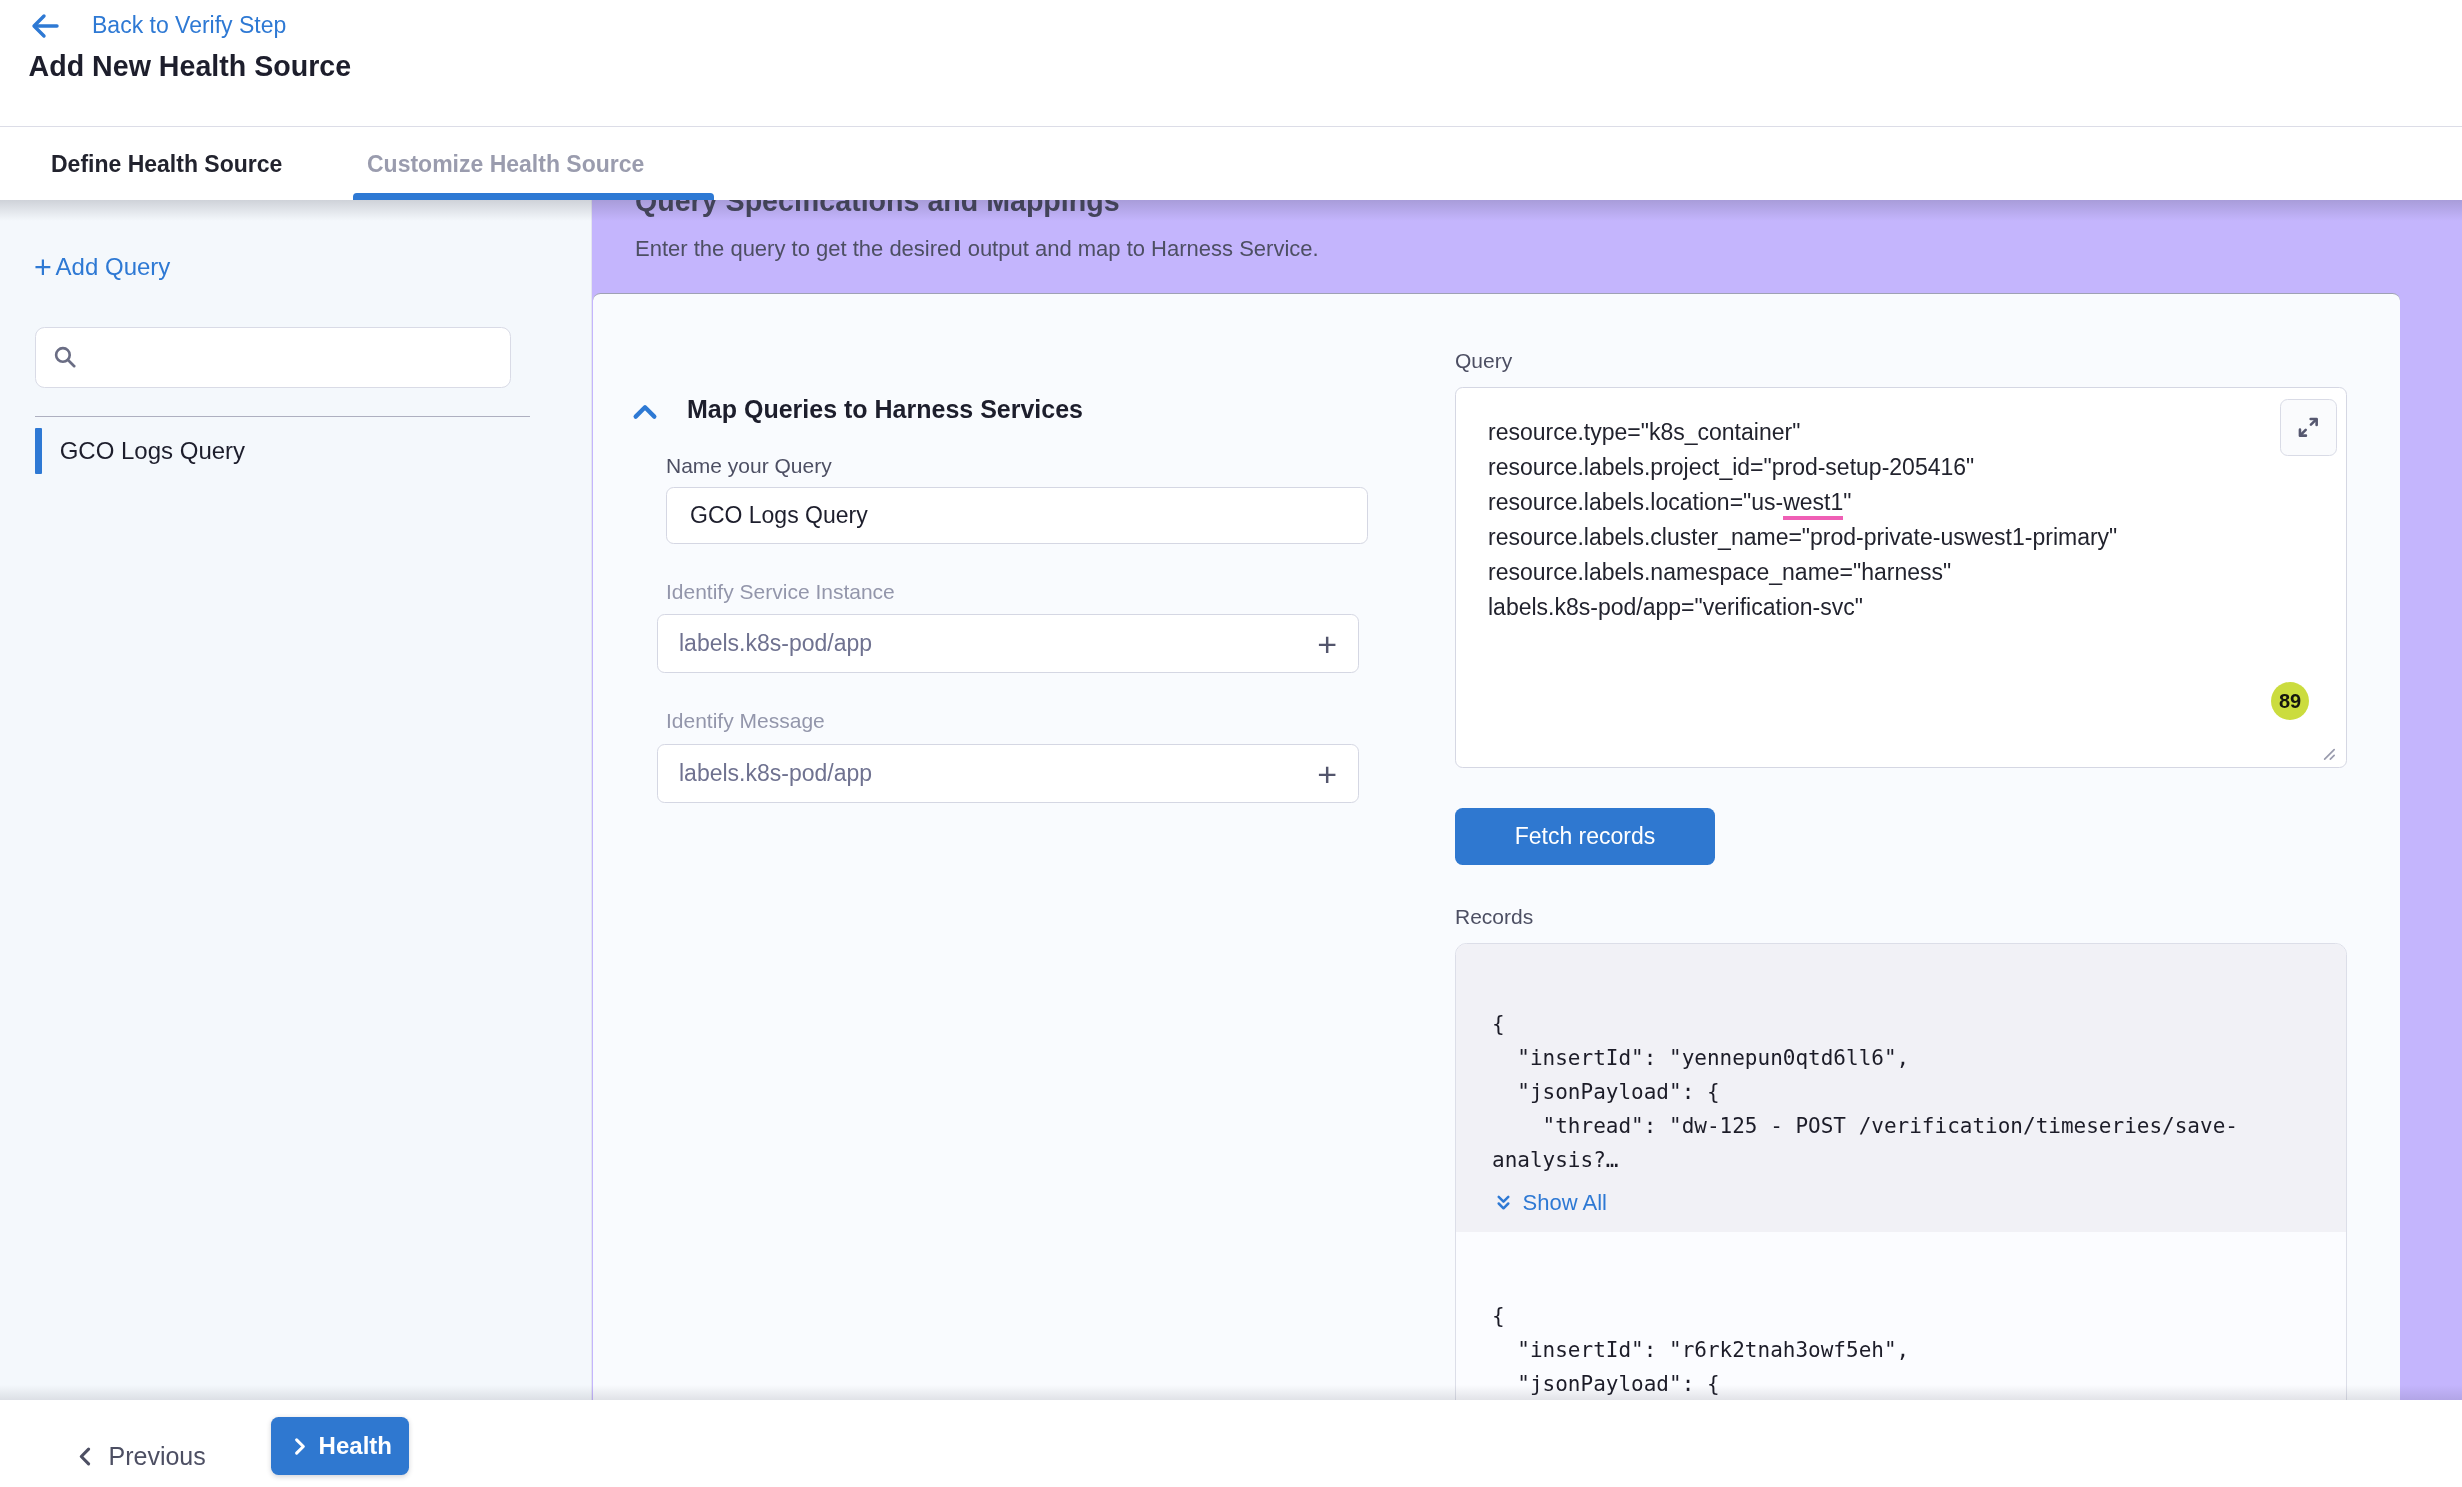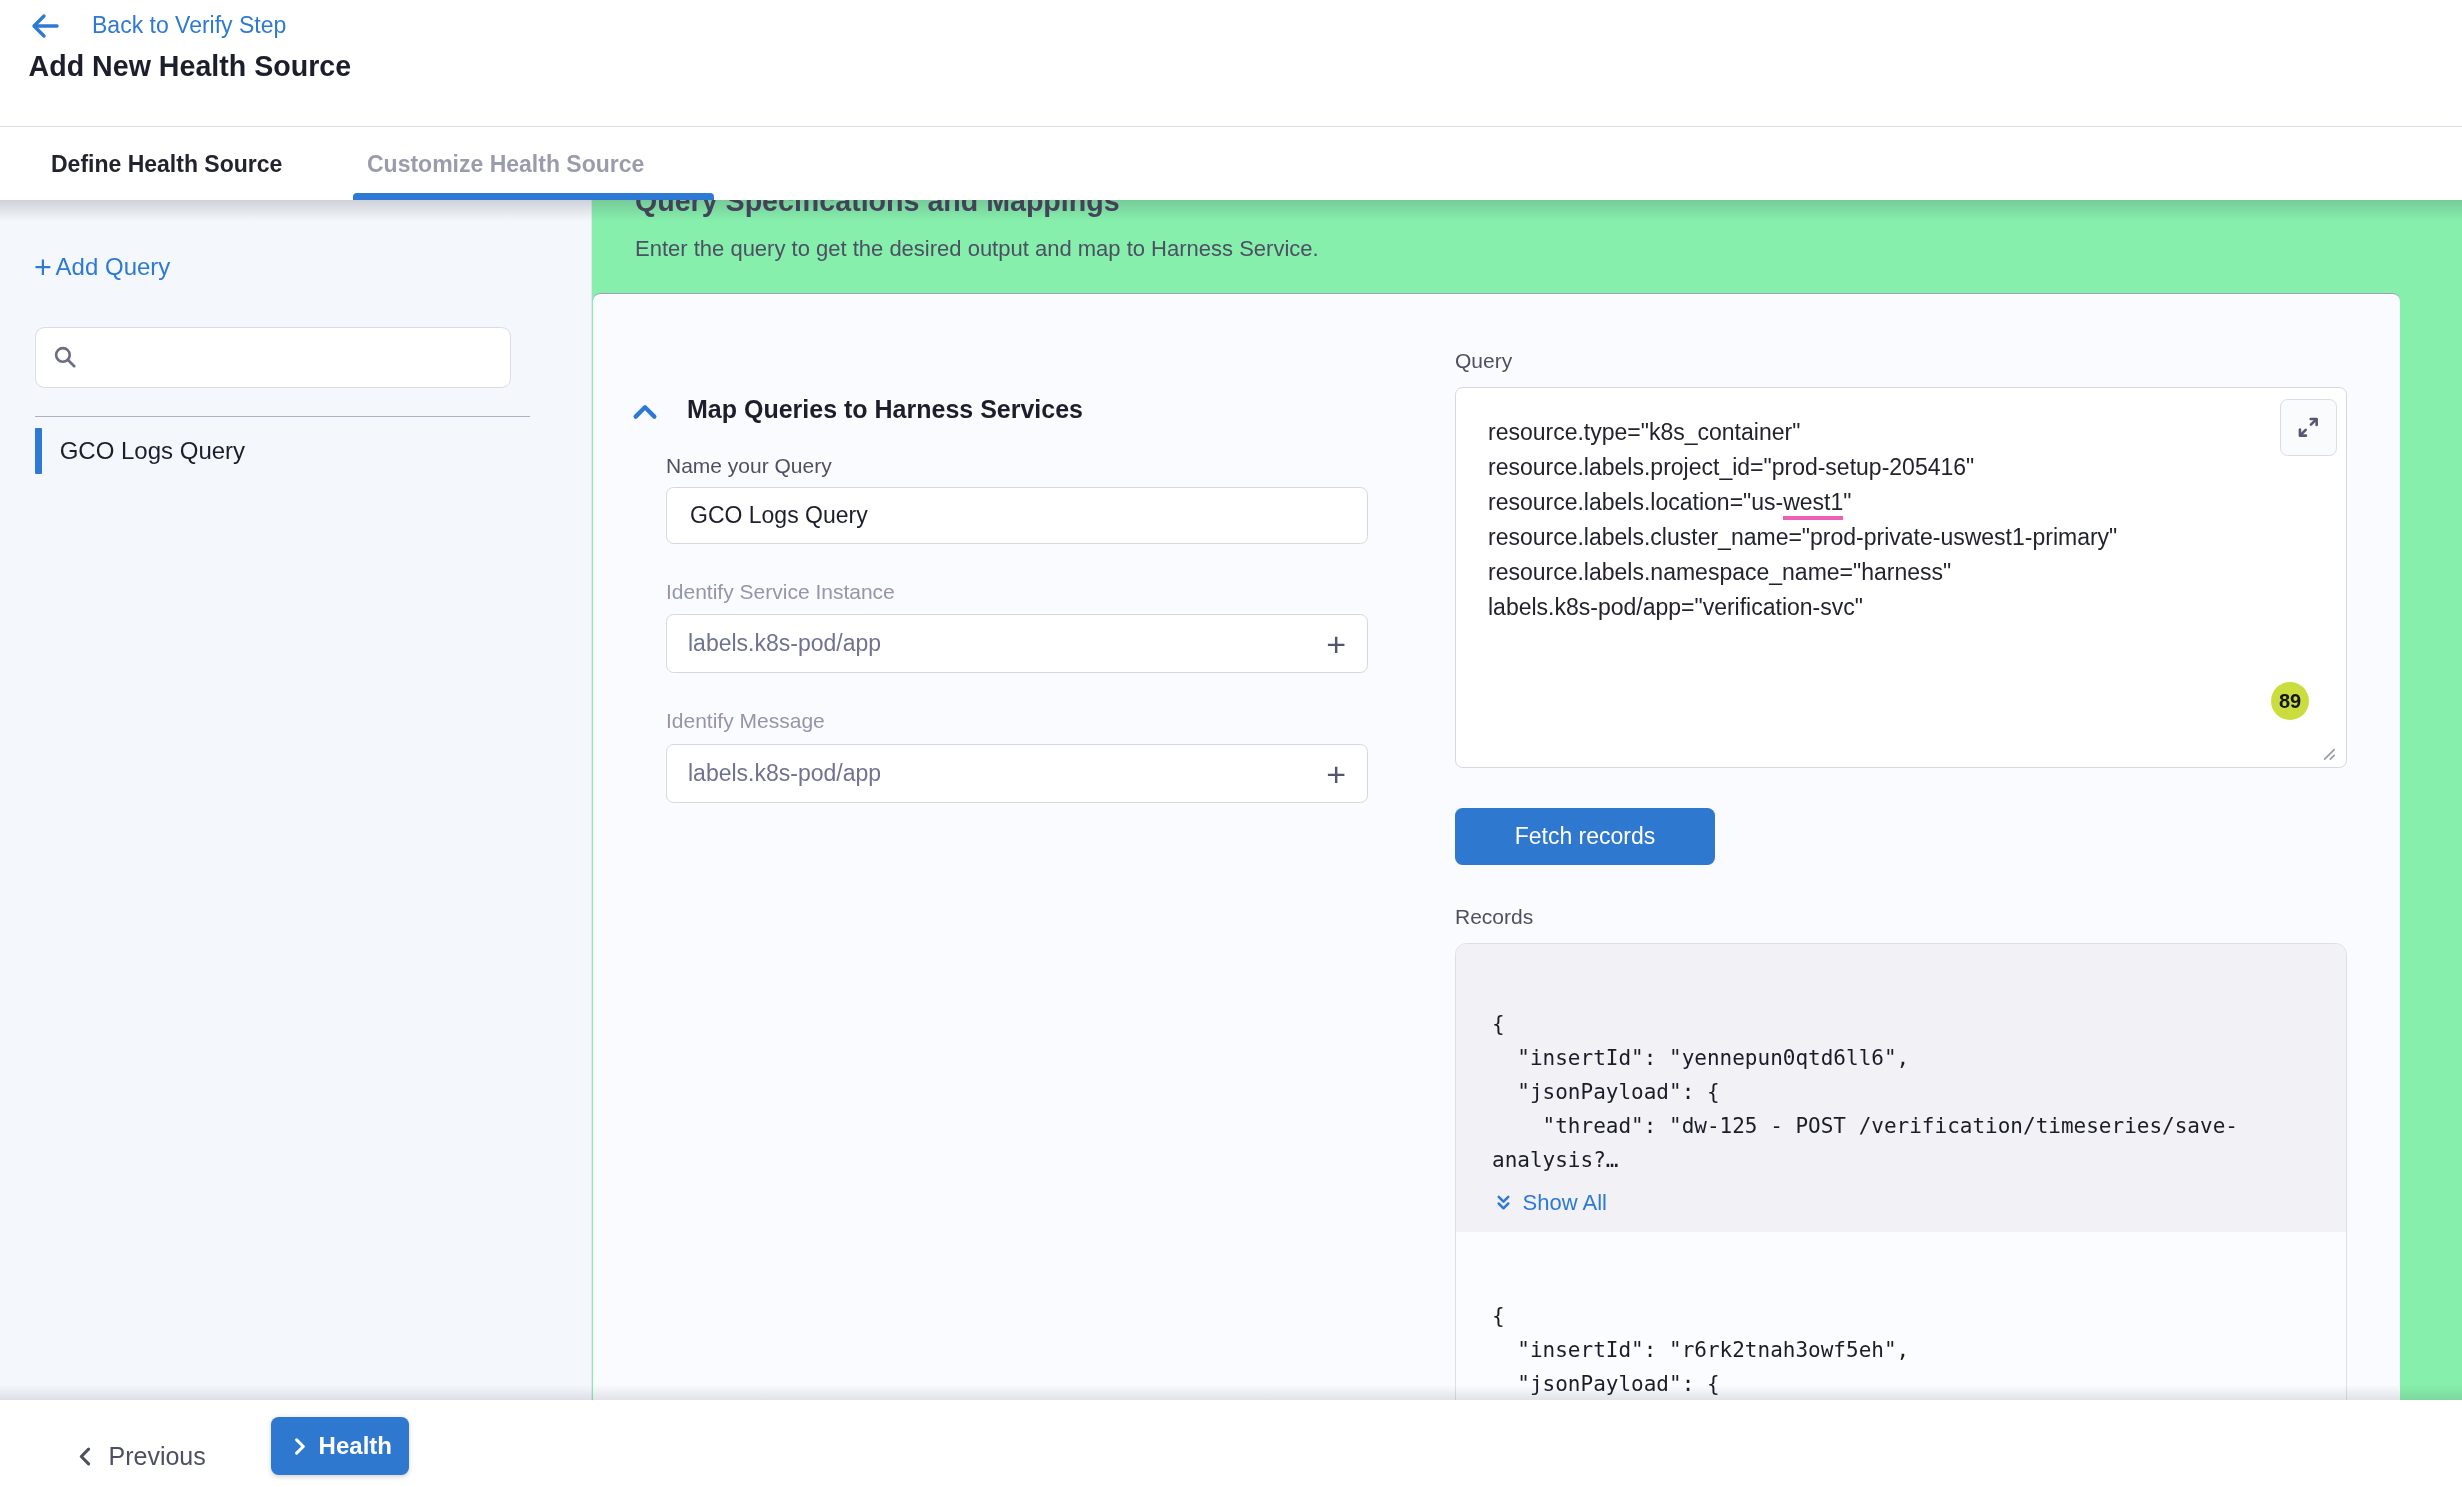--- a/index.html
+++ b/index.html
@@ -17,21 +17,21 @@
   .page-title { left:28.6px; top:50px; font-size:28.6px; font-weight:bold; color:#1d1e2c; }
 
   
   .tabbar { left:0; top:126px; width:2462px; height:74px; background:#fff; border-top:1.9px solid #dcdde7; }
   .tab { position:absolute; top:0; height:74px; display:flex; align-items:center; font-size:23px; cursor:pointer; }
   .tab-define { left:51px; color:#22232e; font-weight:bold; }
   .tab-customize { left:367px; color:#9a9cae; font-weight:bold; }
   .tab-underline { position:absolute; left:353px; bottom:0; width:361px; height:6.7px; background:#2e79d4; border-radius:3.8px 3.8px 0 0; }
 
   
-  .content { left:0; top:200px; width:2462px; height:1200px; background:#86efac; overflow:hidden; }
+  .content { left:0; top:200px; width:2462px; height:1200px; background:#c4b5fd; overflow:hidden; }
   .top-shadow { left:0; top:0; width:2462px; height:21px; background:linear-gradient(to bottom, rgba(57,58,75,0.20), rgba(57,58,75,0)); pointer-events:none; z-index:6; }
   .bottom-shadow { left:0; bottom:0; width:2462px; height:15.2px; background:linear-gradient(to top, rgba(57,58,75,0.13), rgba(57,58,75,0)); pointer-events:none; z-index:6; }
 
   
   .sidebar { left:0; top:0; width:592px; height:1200px; background:#f4f8fc; border-right:1.9px solid #e4e6f0; }
   .add-query { left:34px; top:53px; display:flex; align-items:center; gap:3.8px; color:#2e79d4; font-size:24px; cursor:pointer; }
   .add-query .plus { font-size:30.5px; font-weight:400; line-height:24px; }
   .search-box { left:35px; top:127px; width:476px; height:61px; background:#fff; border:1.9px solid #d9dbe6; border-radius:9.5px; display:flex; align-items:center; padding-left:15.2px; }
   .search-box input { border:none; outline:none; flex:1; height:100%; font-size:22px; font-family:"Liberation Sans",sans-serif; background:transparent; margin-left:11.4px; }
   .side-divider { left:35px; top:216px; width:495px; height:0; border-top:1.9px solid #aeb0c0; }
@@ -46,21 +46,21 @@
   
   .card { left:593px; top:93px; width:1807px; height:1114px; background:#f9fbfe; border-top:1.9px solid #9fa1b4; border-radius:7.6px 7.6px 0 0; }
 
   .collapse-icon { left:36px; top:103px; width:34px; height:28.6px; cursor:pointer; }
   .section-title { left:94px; top:101px; font-size:25px; font-weight:bold; color:#1d1e2c; }
 
   .field-label { font-size:21px; color:#4d4f63; }
   .field-label.light { color:#9396ab; }
   .text-input { background:#fff; border:1.9px solid #d5d7e3; border-radius:7.6px; font-size:23px; color:#1d1e2c; }
   .name-input { left:73px; top:193px; width:702px; height:57px; padding:0 23px; font-family:"Liberation Sans",sans-serif; outline:none; }
-  .pick-input { left:73px; width:702px; height:59px; display:flex; align-items:center; padding:0 21px; cursor:pointer; }
+  .pick-input { left:64px; width:702px; height:59px; display:flex; align-items:center; padding:0 21px; cursor:pointer; }
   .pick-input .val { flex:1; color:#6f7290; font-size:23px; }
   .pick-input .plus { font-size:34px; font-weight:300; color:#53556c; line-height:34px; }
 
   
   .query-label { left:862px; top:55px; }
   .query-box { left:862px; top:93px; width:892px; height:381px; background:#fff; border:1.9px solid #d5d7e3; border-radius:7.6px; padding:27px 32px; font-size:23px; line-height:35px; color:#22232e; }
   .query-box .qline { white-space:pre; }
   .marked { border-bottom:4.8px solid #ef5fb5; padding-bottom:1px; }
   .expand-btn { left:1687px; top:105px; width:57px; height:57px; background:#fafbfd; border:1.9px solid #d9dbe6; border-radius:7.6px; display:flex; align-items:center; justify-content:center; cursor:pointer; }
   .char-badge { left:1678px; top:388px; width:38px; height:38px; border-radius:50%; background:#cbdc3e; color:#15160f; font-size:20px; font-weight:bold; display:flex; align-items:center; justify-content:center; }

